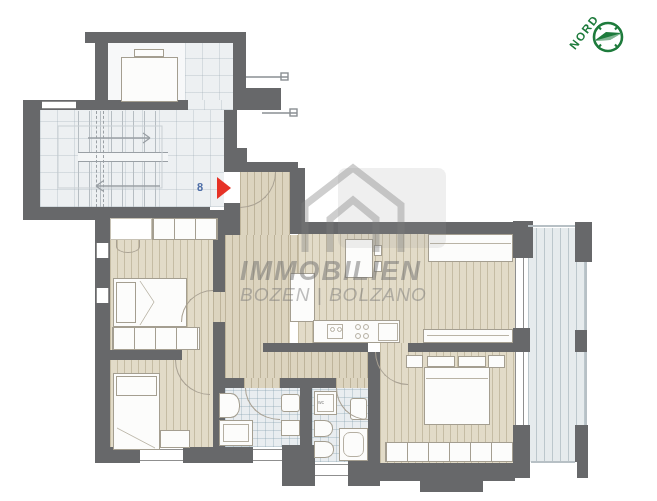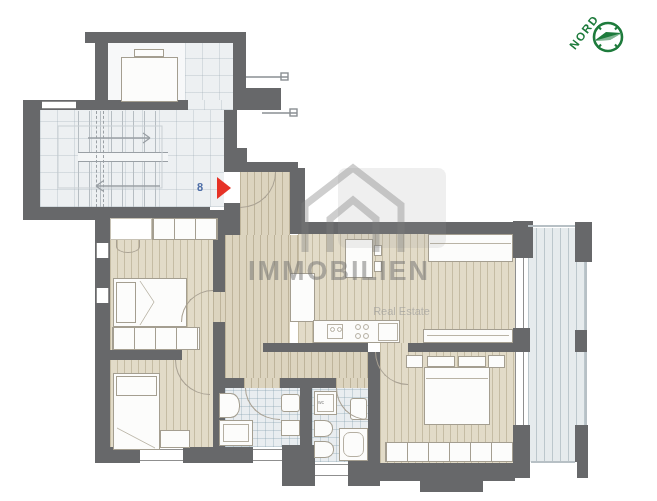--- a/index.html
+++ b/index.html
@@ -20,21 +20,21 @@
   .edge{background:#b7c0c5;}
   .line{background:#b9b3a5;}
   .arc{border:0 solid #a8a092;background:transparent;}
   .arc-br{border-right-width:1px;border-bottom-width:1px;border-bottom-right-radius:100%;}
   .arc-bl{border-left-width:1px;border-bottom-width:1px;border-bottom-left-radius:100%;}
   .arc-tl{border-left-width:1px;border-top-width:1px;border-top-left-radius:100%;}
   .half{border:1px solid #a8a092;border-top:0;border-radius:0 0 50% 50%;background:transparent;}
   .dash{border-left:1px dashed #9aa0a5;background:transparent;}
   .rail{background:#f4f6f7;border-top:1px solid #9aa0a5;border-bottom:1px solid #9aa0a5;}
   .toilet{border-radius:0 45% 45% 0;}
-  .txt{color:rgba(110,110,110,.5);text-align:right;white-space:nowrap;}
+  .txt{color:rgba(110,110,110,.5);text-align:left;white-space:nowrap;font-style:italic;}
   #wm1{font-size:27px;font-weight:600;letter-spacing:2px;}
   #wm2{font-size:19px;font-weight:500;letter-spacing:1px;color:rgba(120,120,120,.48);}
   #wm3{font-size:11px;color:rgba(150,150,150,.6);}
   #nord{color:#1e7b3c;font-weight:bold;font-size:11.5px;letter-spacing:1.5px;transform:rotate(-52deg);}
   #unitnum{color:#4f6fa8;font-weight:bold;font-size:11px;letter-spacing:3px;}
   #wclabel{font-size:5px;color:#8a8a8a;letter-spacing:0;}
   svg{position:absolute;left:0;top:0;pointer-events:none;}
 </style>
 </head>
 <body>
@@ -219,17 +219,17 @@
       </g>
       <polygon points="594,41 606,32 622,33 610,40" fill="#1e7b3c"></polygon>
       <polygon points="594,41 610,40 622,33" fill="#ffffff" opacity="0.45"></polygon>
     </g>
 
     <polygon points="217,177 231,188 217,199" fill="#e63226"></polygon>
   </svg>
 
   <div class="a" id="unitnum" style="left:197px;top:181px;width:20px">8</div>
   <div class="a txt" id="wm1" style="left:240px;top:256px;width:190px">IMMOBILIEN</div>
-  <div class="a txt" id="wm3" style="left:240px;top:305px;width:190px">Real Estate</div>
+  <div class="a txt" id="wm2" style="left:240px;top:284px;width:190px">BOZEN | BOLZANO</div>
   <div class="a" id="nord" style="left:562px;top:26px;width:44px;text-align:center">NORD</div>
   <div class="a" id="wclabel" style="left:318px;top:399px;width:14px">wc</div>
 
 </div>
 
 </body></html>

